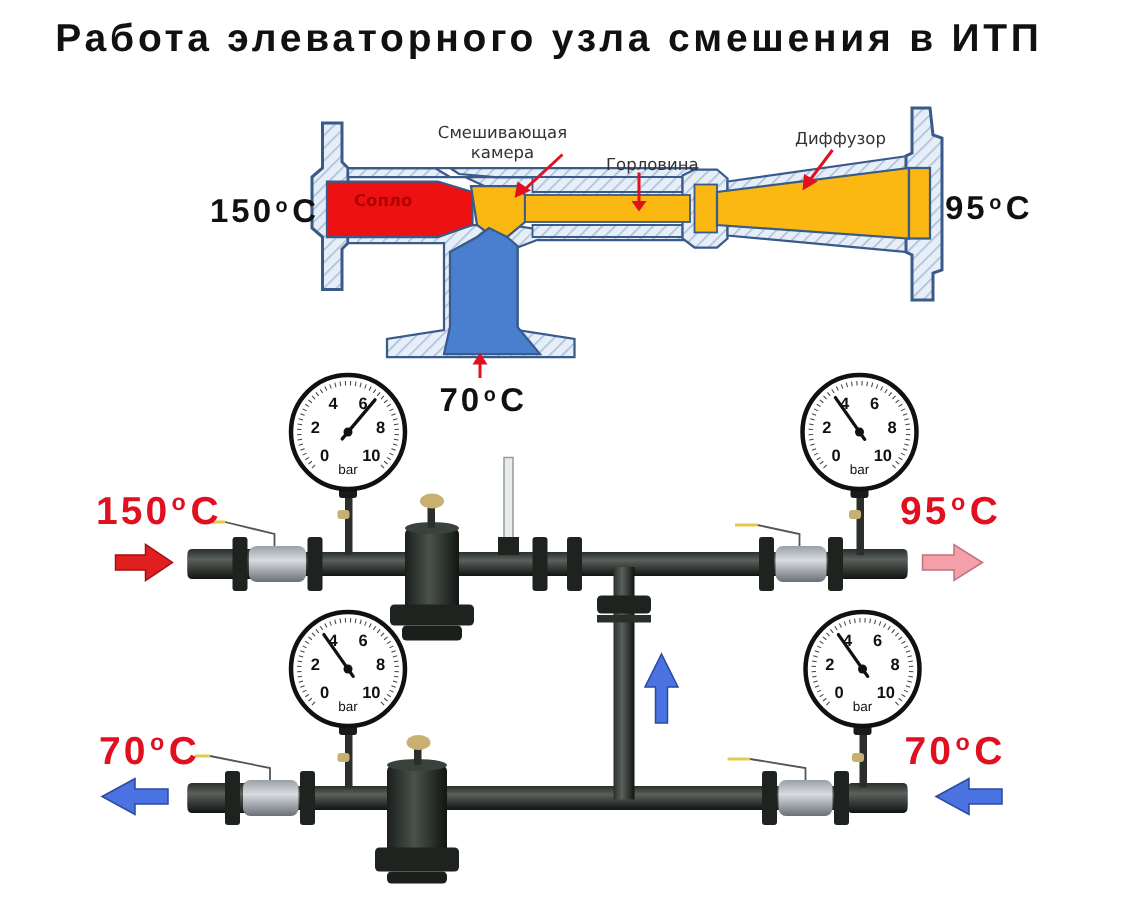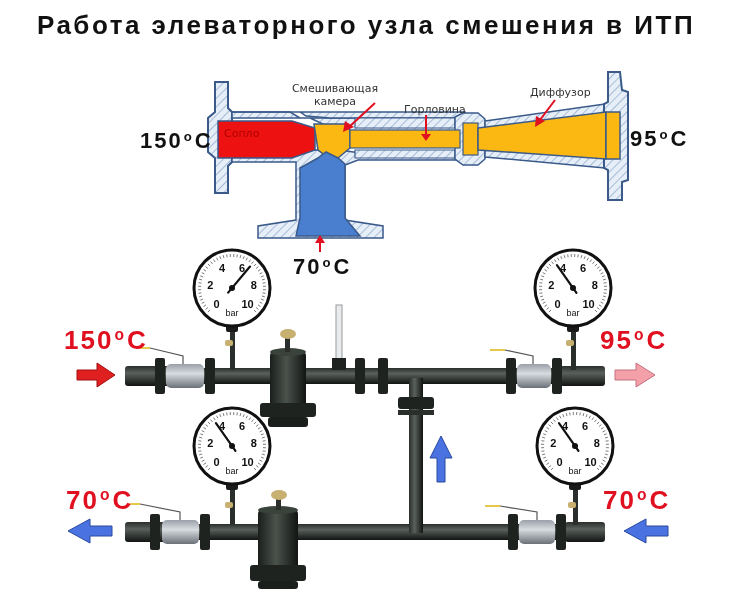--- a/index.html
+++ b/index.html
@@ -410,21 +410,21 @@
         <text x="584.9877909942701" y="430.3978564678559" font-size="11" font-weight="bold" text-anchor="middle" font-family="Liberation Sans, sans-serif" fill="#111">6</text>
         <text x="596.729143493093" y="446.5584417691149" font-size="11" font-weight="bold" text-anchor="middle" font-family="Liberation Sans, sans-serif" fill="#111">8</text>
         <text x="590.5563491861041" y="465.55634918610406" font-size="11" font-weight="bold" text-anchor="middle" font-family="Liberation Sans, sans-serif" fill="#111">10</text>
         <text x="575" y="474" font-size="9" text-anchor="middle" font-family="Liberation Sans, sans-serif" fill="#111">bar</text>
         <line x1="578.4414586181063" y1="450.91491226573396" x2="558.9398597821707" y2="423.0637427599082" stroke="#111" stroke-width="2.2" stroke-linecap="round"></line>
         <circle cx="575" cy="446" r="3" fill="#111"></circle>
       </g>
     </g>
 </svg>
 
-<div class="lbl" style="left:224px;top:127px;color:#b00000;font-weight:normal;text-align:right;">Сопло</div>
+<div class="lbl" style="left:236px;top:127px;color:#b00000;font-weight:bold;text-align:right;">Сопло</div>
 <div class="lbl" style="left:290px;top:82px;text-align:center;width:90px;">
   <div>Смешивающая</div>
   <div>камера</div>
 </div>
 <div class="lbl" style="left:404px;top:103px;">Горловина</div>
 <div class="lbl" style="left:530px;top:86px;">Диффузор</div>
 
 <div class="temp-black" style="left:140px;top:128px;"><span>150</span><span class="sup">o</span><span>C</span></div>
 <div class="temp-black" style="left:630px;top:126px;"><span>95</span><span class="sup">o</span><span>C</span></div>
 <div class="temp-black" style="left:293px;top:254px;"><span>70</span><span class="sup">o</span><span>C</span></div>

